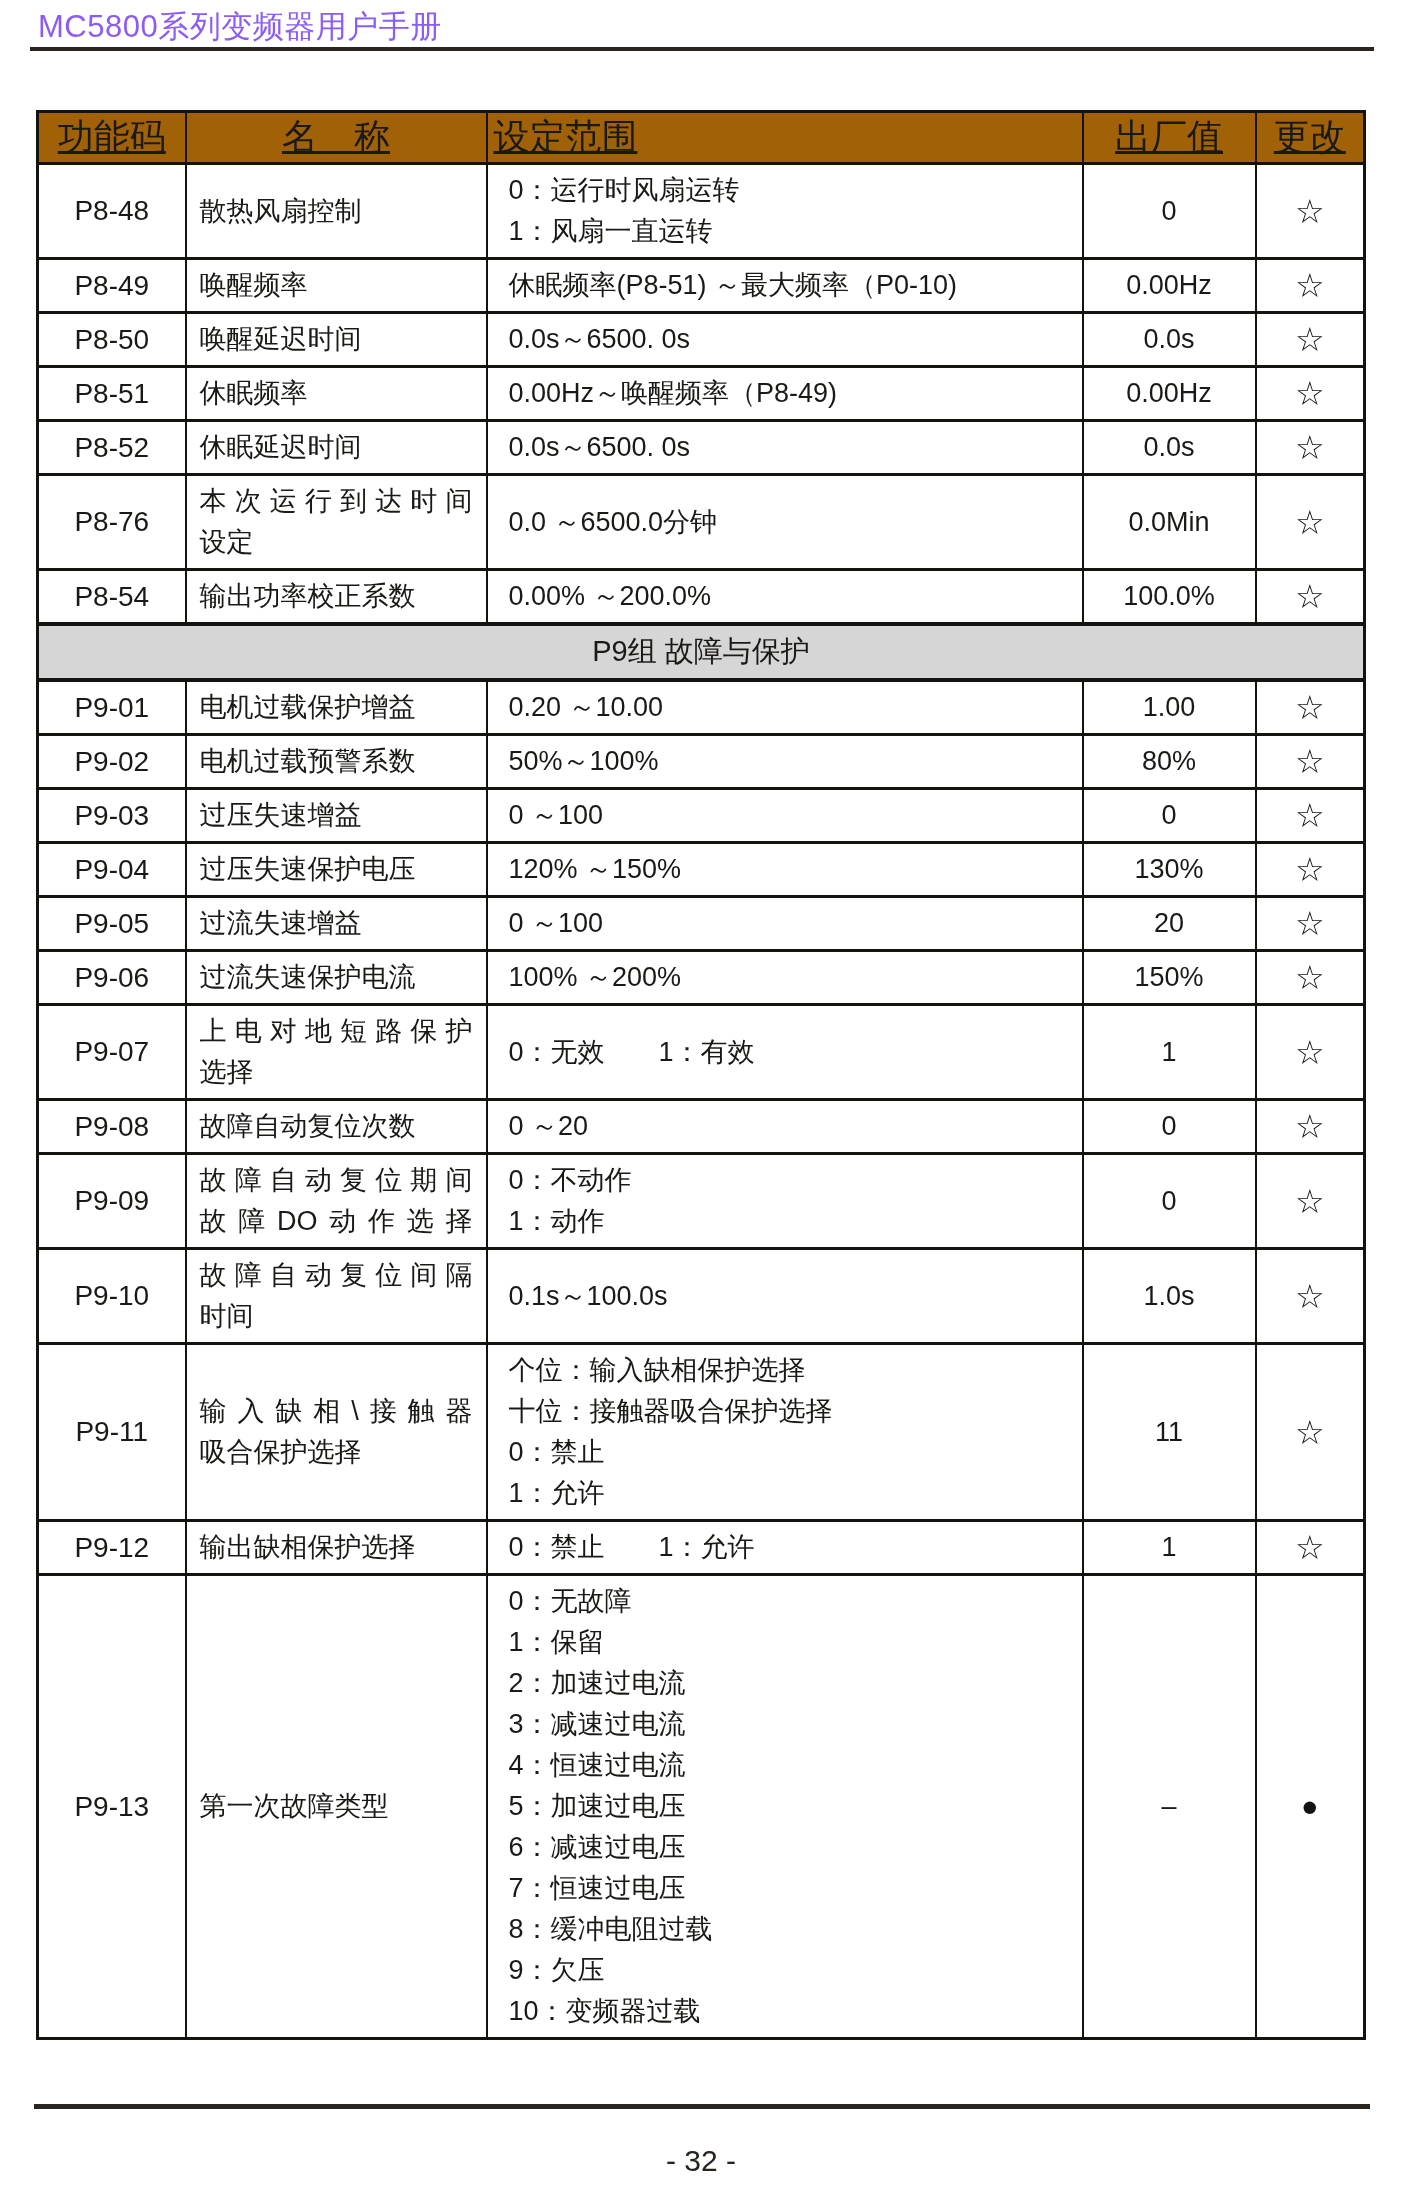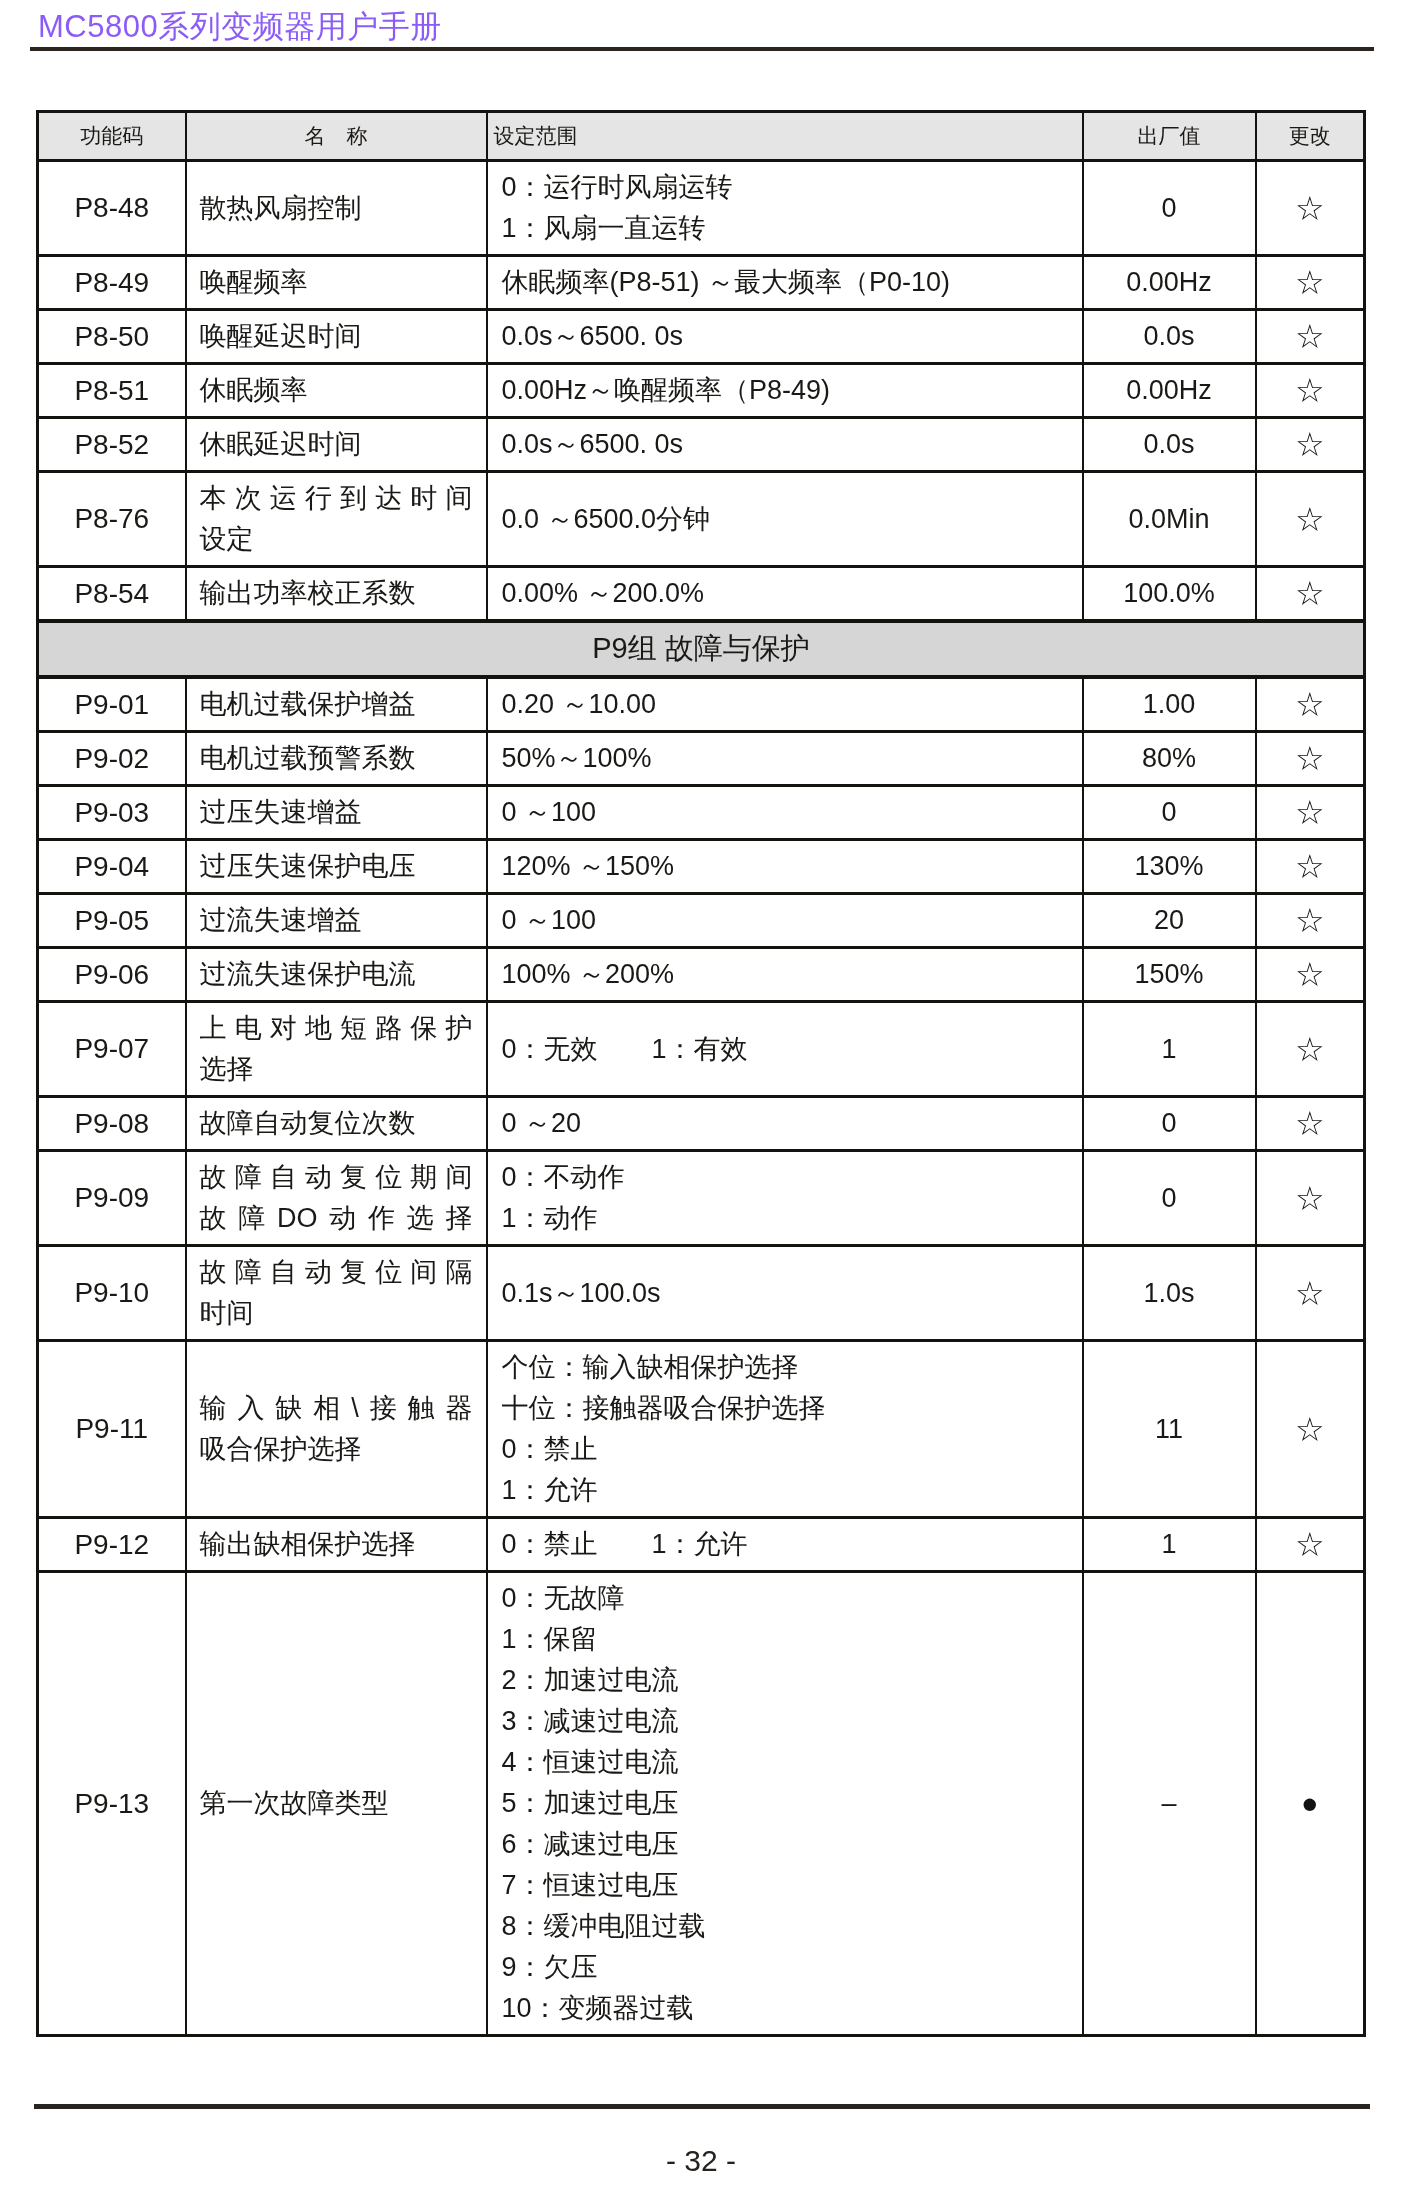--- a/index.html
+++ b/index.html
@@ -42,26 +42,27 @@
   }
   .param-table th, .param-table td {
     border-left: 2px solid #151310;
     border-right: 2px solid #151310;
     border-top: 3px solid #151310;
     border-bottom: 3px solid #151310;
     vertical-align: middle;
     overflow: hidden;
   }
   .param-table th {
-    background: #e5e5e5;
+    background: #a16207;
     font-weight: normal;
-    font-size: 21px;
+    font-size: 36px;
     height: 46px;
     text-align: center;
     padding: 0 6px;
+    text-decoration: underline;
   }
   .param-table th.range-h {
     text-align: left;
     padding-left: 6px;
   }
   td.code {
     text-align: center;
     font-size: 28px;
     height: 44px;
   }
@@ -72,21 +73,21 @@
   td.name .line {
     line-height: 41px;
     text-align: left;
   }
   td.name .line.j {
     text-align: justify;
     text-align-last: justify;
     text-justify: inter-character;
   }
   td.range {
-    padding: 5px 14px;
+    padding: 5px 21px;
     font-size: 27px;
   }
   td.range .line {
     line-height: 41px;
     text-align: left;
     white-space: pre-wrap;
   }
   td.value {
     text-align: center;
     font-size: 27px;

